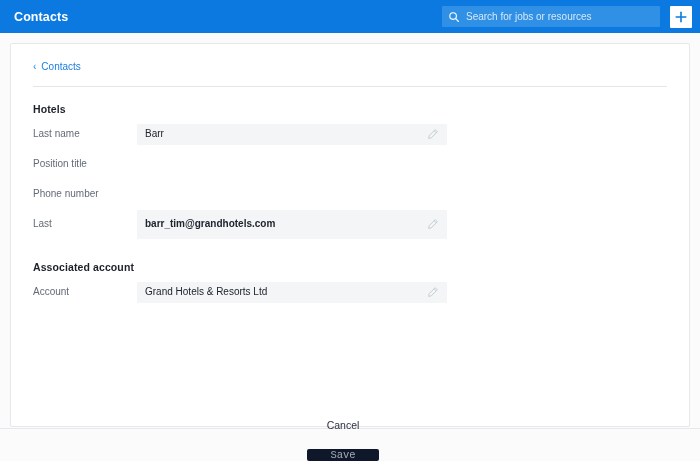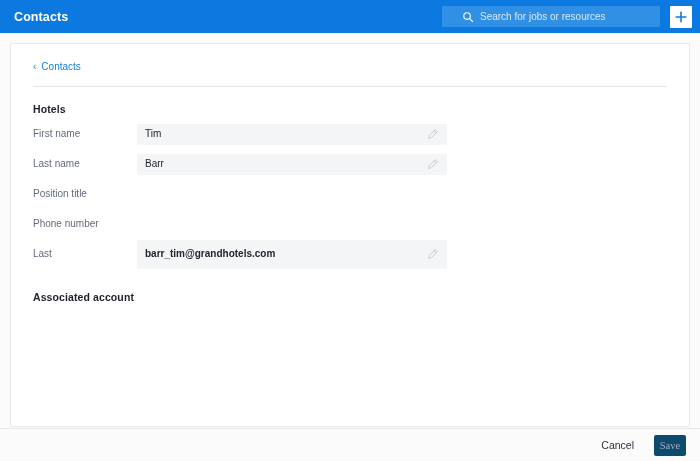--- a/index.html
+++ b/index.html
@@ -36,21 +36,21 @@
   }
   .appbar-spacer { flex: 1 1 auto; }
 
   .search-wrap {
     width: 218px;
     height: 21px;
     background: #2f90e6;
     border-radius: 1px;
     display: flex;
     align-items: center;
-    padding: 0 20px;
+    padding: 0 6px;
     flex: 0 0 auto;
   }
   .search-icon {
     width: 12px; height: 12px;
     flex: 0 0 auto;
     display: block;
     margin-right: 6px;
   }
   .search-input {
     border: 0;
@@ -204,38 +204,39 @@
     top: 428px;
     width: 700px;
     height: 33px;
     background: #fbfbfc;
     border-top: 1px solid #e6e8ec;
     display: flex;
     align-items: center;
     justify-content: flex-end;
     padding-right: 14px;
     gap: 14px;
+    flex-direction: column;
   }
   .btn-cancel {
     background: none;
     border: 0;
     font-family: "Liberation Sans", sans-serif;
     font-size: 10.5px;
     color: #2c3140;
     cursor: pointer;
     padding: 4px 6px;
   }
   .btn-save {
-    background: #0c4a6e;
+    background: #0f172a;
     border: 0;
     border-radius: 2px;
-    font-family: Liberation Serif, serif;
+    font-family: Liberation Mono, monospace;
     font-size: 10.5px;
     color: #a6acb9;
-    width: 32px;
+    width: 72px;
     height: 21px;
     cursor: default;
   }
 </style>
 </head>
 <body>
 
 <div class="appbar">
   <div class="appbar-title">Contacts</div>
   <div class="appbar-spacer"></div>
@@ -265,32 +266,20 @@
     </a>
 
 
     <div class="divider"></div>
 
     
     <div class="section-title">Hotels</div>
 
     <div class="form">
 
-      <div class="row">
-        <div class="row-label">First name</div>
-        <div class="field">
-          <span class="field-value">Tim</span>
-          <button class="pencil-button">
-            <svg width="12" height="12" viewBox="0 0 14 14" fill="none">
-              <path d="M9.6 1.9l2.5 2.5-7.1 7.1-3.1.6.6-3.1 7.1-7.1z" stroke="#c2c7d0" stroke-width="1.05" stroke-linejoin="round"></path>
-              <path d="M8.3 3.2l2.5 2.5" stroke="#c2c7d0" stroke-width="1.05"></path>
-            </svg>
-          </button>
-        </div>
-      </div>
 
       <div class="row">
         <div class="row-label">Last name</div>
         <div class="field">
           <span class="field-value">Barr</span>
           <button class="pencil-button">
             <svg width="12" height="12" viewBox="0 0 14 14" fill="none">
               <path d="M9.6 1.9l2.5 2.5-7.1 7.1-3.1.6.6-3.1 7.1-7.1z" stroke="#c2c7d0" stroke-width="1.05" stroke-linejoin="round"></path>
               <path d="M8.3 3.2l2.5 2.5" stroke="#c2c7d0" stroke-width="1.05"></path>
             </svg>
@@ -318,20 +307,34 @@
             </svg>
           </button>
         </div>
       </div>
 
     </div>
 
     
     <div class="section-title" style="margin-top:22px;">Associated account</div>
 
+    <div class="assoc-form">
+      <div class="row">
+        <div class="row-label">Account</div>
+        <div class="field">
+          <span class="field-value">Grand Hotels &amp; Resorts Ltd</span>
+          <button class="pencil-button">
+            <svg width="12" height="12" viewBox="0 0 14 14" fill="none">
+              <path d="M9.6 1.9l2.5 2.5-7.1 7.1-3.1.6.6-3.1 7.1-7.1z" stroke="#c2c7d0" stroke-width="1.05" stroke-linejoin="round"></path>
+              <path d="M8.3 3.2l2.5 2.5" stroke="#c2c7d0" stroke-width="1.05"></path>
+            </svg>
+          </button>
+        </div>
+      </div>
+    </div>
 
   </div>
 </div>
 
 <div class="footer">
   <button class="btn-cancel">Cancel</button>
   <button class="btn-save" disabled="">Save</button>
 </div>
 
 </body></html>

